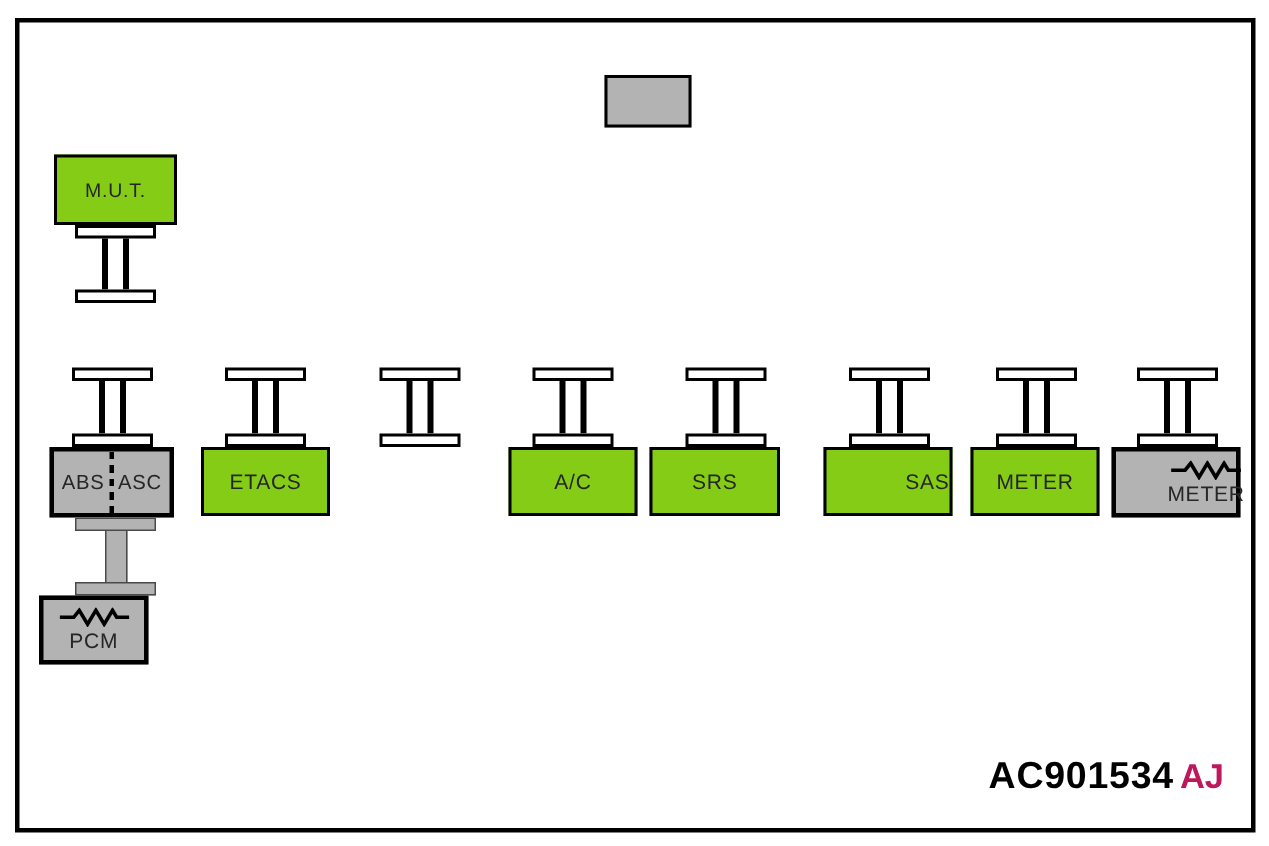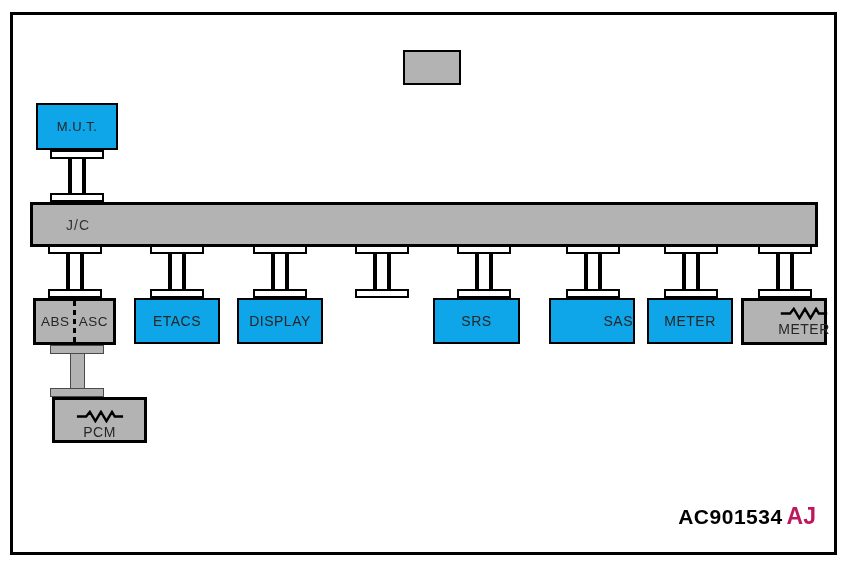--- a/index.html
+++ b/index.html
@@ -14,21 +14,21 @@
   }
   .abs { position:absolute; }
 
   
   .legend-swatch { width:58px; height:35px; background:#b3b3b3; border:2px solid #000; }
   .legend-label { font-size:27px; color:#111; white-space:pre; }
 
   
   .node {
     display:flex; align-items:center; justify-content:center;
-    background:#0ea5e9; border:2.5px solid #000;
+    background:#84cc16; border:2.5px solid #000;
     font-size:14px; letter-spacing:0.5px; color:#262626; text-align:center;
   }
   .node.gray { background:#b3b3b3; border-width:3px; }
   .node.col { flex-direction:column; justify-content:center; gap:1px; }
 
   
   .jc-bar {
     background:#b3b3b3; border:3px solid #000;
     display:flex; align-items:center;
   }
@@ -46,21 +46,21 @@
   .split-divider {
     width:3px; height:100%;
     background:repeating-linear-gradient(180deg, #000 0 5px, rgba(0,0,0,0) 5px 9px);
     margin:0 3px;
   }
 
   .resistor-svg { display:block; }
 
   
   .figure-code { display:flex; align-items:baseline; gap:4px; }
-  .code-id { font-size:21px; font-weight:bold; color:#000; letter-spacing:0.5px; }
+  .code-id { font-size:25px; font-weight:bold; color:#000; letter-spacing:0.5px; }
   .code-suffix { font-size:23px; font-weight:bold; color:#be185d; }
 </style>
 </head>
 <body>
 
 <div class="page">
   <div class="frame"></div>
 
   <div class="abs legend-swatch" style="left:403px; top:50px;"></div>
 
@@ -70,23 +70,20 @@
 
   <div class="abs connector" style="left:50px; top:150px;">
     <div class="flange"></div>
     <div class="wires" style="height:34px;">
       <div class="wire"></div>
       <div class="wire"></div>
     </div>
     <div class="flange"></div>
   </div>
 
-  <div class="abs jc-bar" style="left:30px; top:202px; width:788px; height:45px;">
-    <span class="jc-label">J/C</span>
-  </div>
 
   <div class="abs connector" style="left:48px;  top:245px;">
     <div class="flange"></div>
     <div class="wires" style="height:35px;">
         <div class="wire"></div>
         <div class="wire"></div>
       </div>
     <div class="flange"></div>
   </div>
   <div class="abs connector" style="left:150px; top:245px;">
@@ -148,22 +145,22 @@
 
   <div class="abs node gray" style="left:33px; top:298px; width:83px; height:47px; font-size:13.5px;">
     <span>ABS</span>
     <span class="split-divider"></span>
     <span>ASC</span>
   </div>
 
   <div class="abs node" style="left:134px; top:298px; width:86px; height:46px;">
     <span>ETACS</span>
   </div>
-  <div class="abs node" style="left:237px; top:298px; width:86px; height:46px;">
-    <span>DISPLAY</span>
+  <div class="abs node" style="left:339px; top:298px; width:86px; height:46px;">
+    <span>A/C</span>
   </div>
   <div class="abs node" style="left:433px; top:298px; width:87px; height:46px;">
     <span>SRS</span>
   </div>
   <div class="abs node" style="left:549px; top:298px; width:86px; height:46px;justify-content:flex-end;">
     <span>SAS</span>
   </div>
   <div class="abs node" style="left:647px; top:298px; width:86px; height:46px;">
     <span>METER</span>
   </div>
@@ -174,21 +171,21 @@
     </svg>
     <span>METER</span>
   </div>
 
   <div class="abs connector graycon" style="left:50px; top:345px;">
     <div class="flange"></div>
     <div class="graybar" style="height:34px;"></div>
     <div class="flange"></div>
   </div>
 
-  <div class="abs node gray col" style="left:52px; top:397px; width:95px; height:46px;justify-content:flex-end;">
+  <div class="abs node gray col" style="left:26px; top:397px; width:73px; height:46px;">
     <svg class="resistor-svg" width="48" height="13" viewBox="0 0 52 14">
       <path d="M1 7 H11 L15 2 L21 12 L27 2 L33 12 L39 2 L42 7 H51" fill="none" stroke="#000" stroke-width="2.6"></path>
     </svg>
     <span>PCM</span>
   </div>
 
   <div class="abs figure-code" style="right:30px; top:503px;">
     <span class="code-id">AC901534</span>
     <span class="code-suffix">AJ</span>
   </div>

